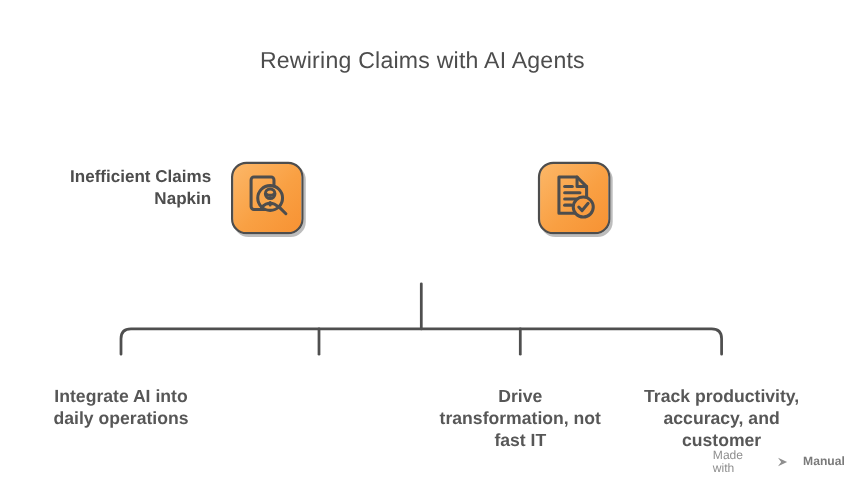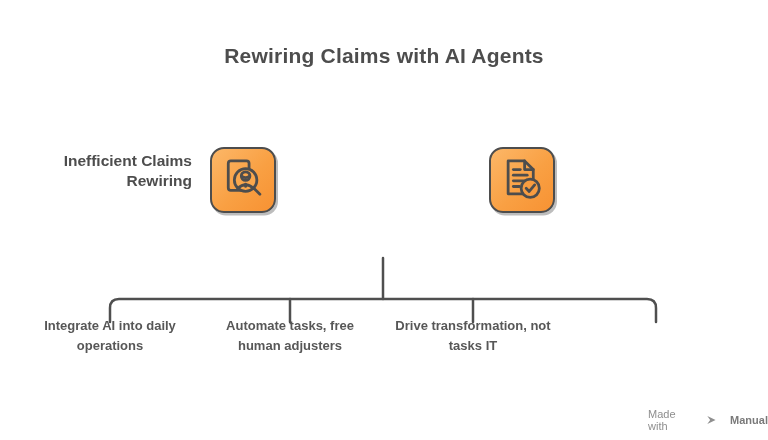--- a/index.html
+++ b/index.html
@@ -18,21 +18,21 @@
   .canvas{
     position:relative;
     width:768px;height:440px;
     background:#ffffff;
     font-family:"Liberation Sans", sans-serif;
     overflow:hidden;
   }
   .title{
     position:absolute;top:44px;left:0;width:768px;
     text-align:center;
-    font-size:21px;font-weight:700;letter-spacing:.2px;
+    font-size:21px;font-weight:400;letter-spacing:.2px;
     color:var(--text-dark);
   }
   .connector-svg{position:absolute;left:0;top:0;pointer-events:none;}
   .center-node{
     position:absolute;left:307px;top:106px;
     width:152px;height:152px;border-radius:50%;
     border:3px solid var(--text-dark);
     background:linear-gradient(180deg,var(--node-fill-top),var(--node-fill-bottom));
     display:flex;align-items:center;justify-content:center;
   }
@@ -57,23 +57,23 @@
     color:var(--text-dark);
   }
   .side-desc{
     position:absolute;top:218px;
     font-size:12.5px;font-weight:600;line-height:20px;
     color:var(--text-gray);
   }
   .left-align-block{left:14px;width:178px;text-align:right;}
   .right-align-block{left:578px;width:175px;text-align:left;}
   .branch{
-    position:absolute;top:316px;width:160px;
+    position:absolute;top:351px;width:160px;
     text-align:center;
-    font-size:13px;font-weight:600;line-height:20px;
+    font-size:16px;font-weight:600;line-height:20px;
     color:var(--text-gray);
   }
   .branch-1{left:30px;}
   .branch-2{left:210px;}
   .branch-3{left:393px;}
   .branch-4{left:576px;}
   .footer-badge{
     position:absolute;left:648px;top:408px;
     display:flex;align-items:center;gap:14px;
     font-size:11px;color:var(--footer-gray);
@@ -114,26 +114,26 @@
       <path d="M33 8 L33 18 L43 18"></path>
       <path d="M20 18 L28 18"></path>
       <path d="M20 24.5 L36 24.5"></path>
       <path d="M20 31 L33 31"></path>
       <path d="M20 37.5 L27 37.5"></path>
       <circle cx="39.5" cy="39.5" r="10.5" fill="#f89c40"></circle>
       <path d="M34.8 39.5 L38.3 43.2 L44.6 35.6"></path>
     </svg>
   </div>
 
-  <div class="side-heading left-align-block">Inefficient Claims Rewiring</div>
+  <div class="side-heading left-align-block">Inefficient Claims Napkin</div>
 
 
   <div class="branch branch-1">Integrate AI into daily operations</div>
-  <div class="branch branch-2">Automate tasks, free human adjusters</div>
-  <div class="branch branch-3">Drive transformation, not tasks IT</div>
+  <div class="branch branch-3">Drive transformation, not fast IT</div>
+  <div class="branch branch-4">Track productivity, accuracy, and customer</div>
 
   <div class="footer-badge">
     <span>Made with</span>
     <svg width="12" height="12" viewBox="0 0 12 12">
       <path d="M1.5 1.5 L11 6 L1.5 10.5 L4.8 6 Z" fill="#8f8f8f"></path>
     </svg>
     <span class="footer-brand">Manual</span>
   </div>
 
 </div>

